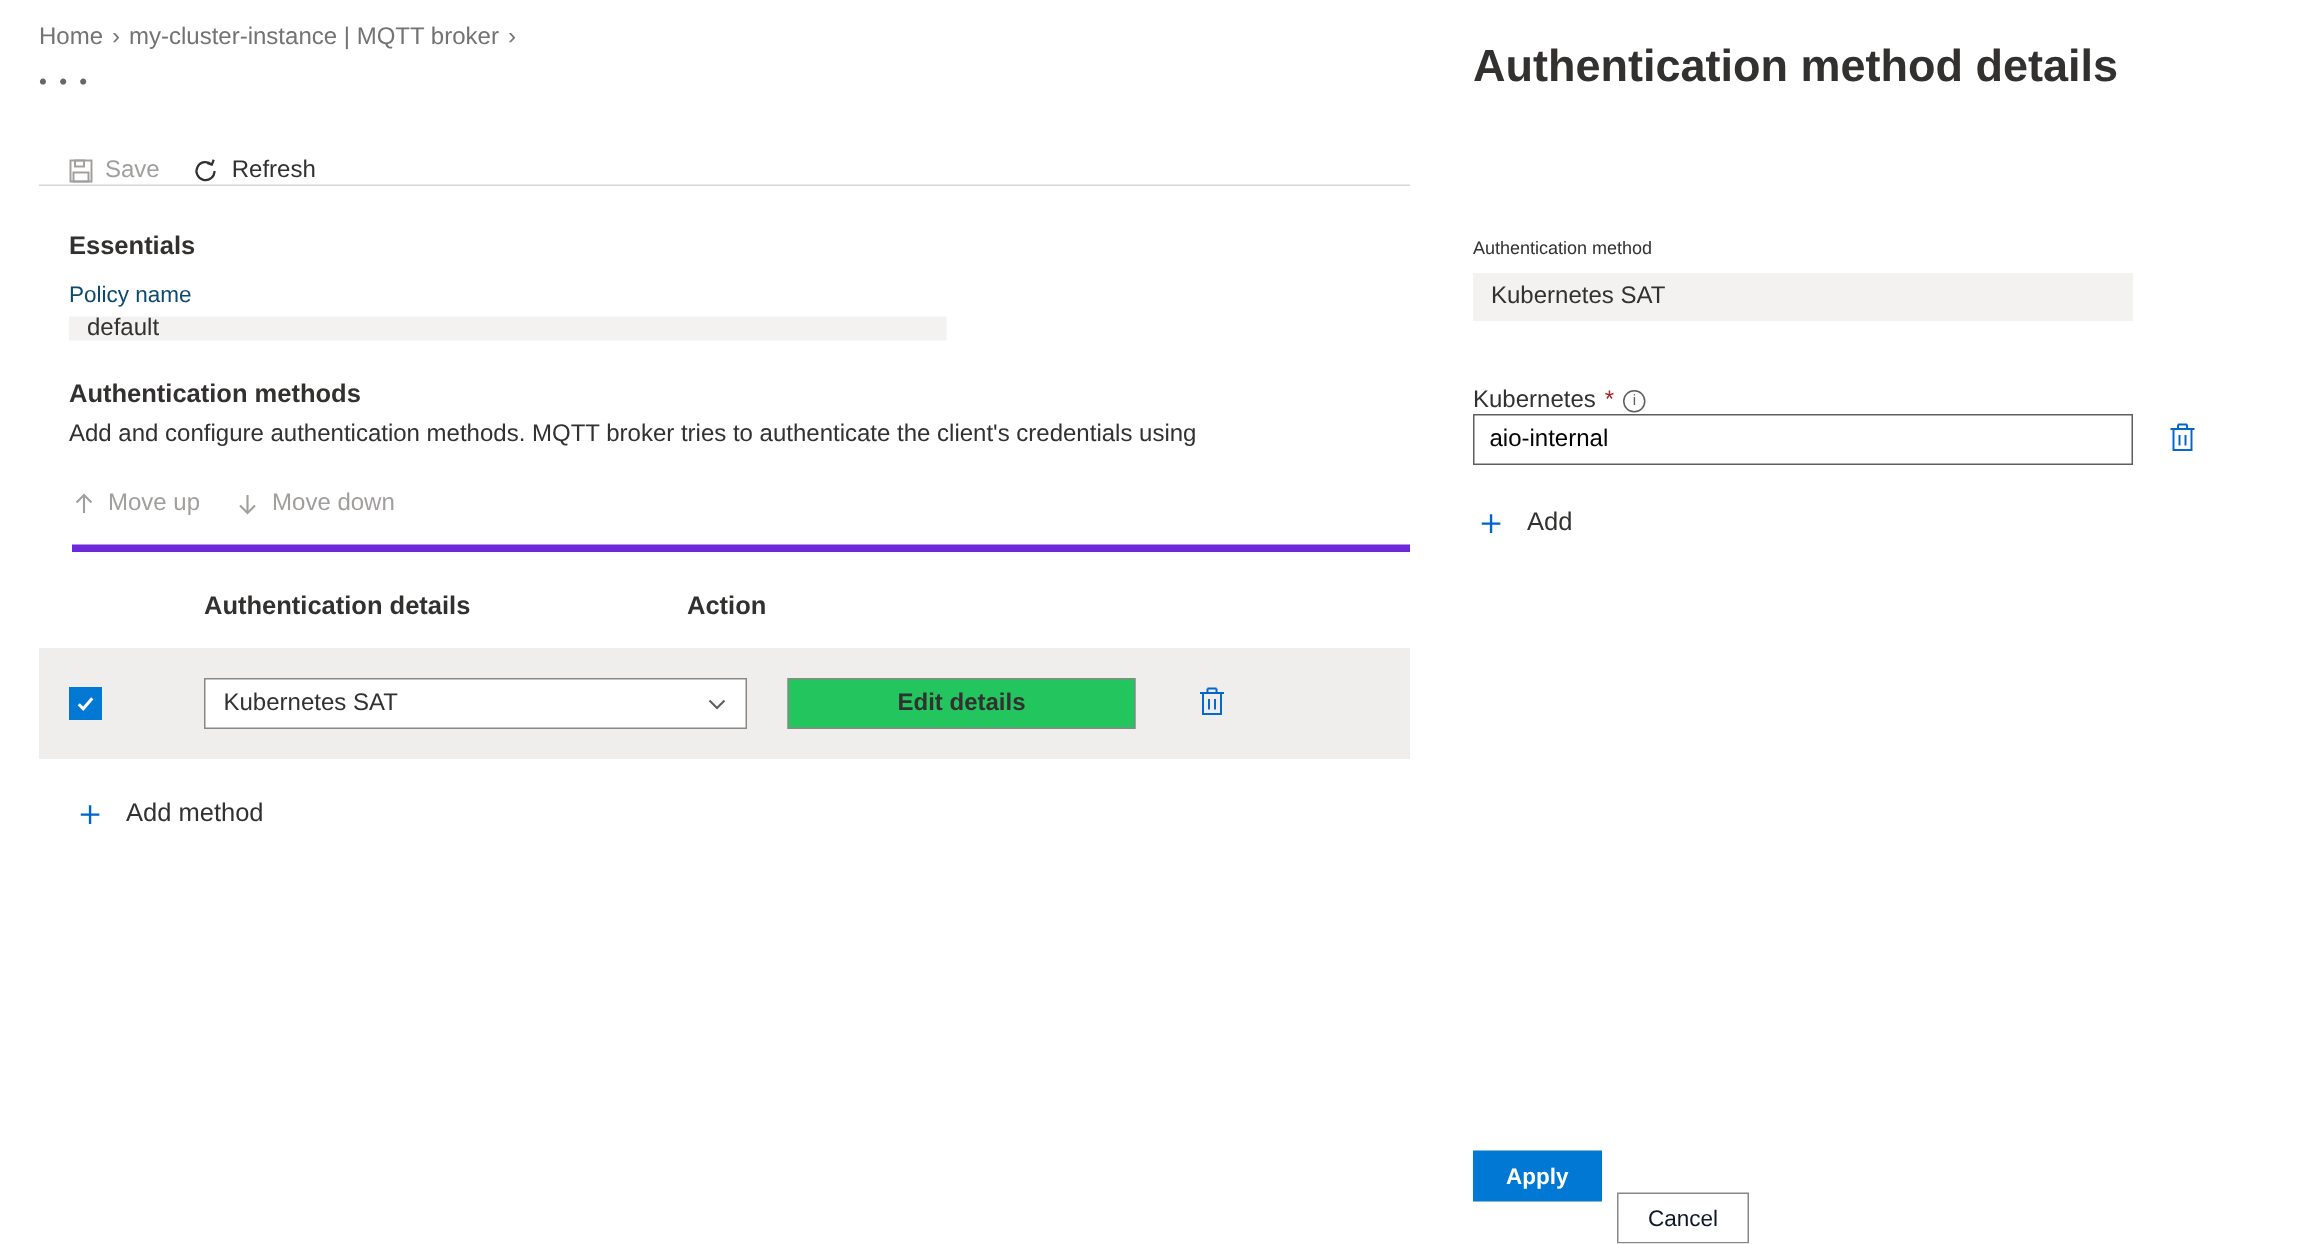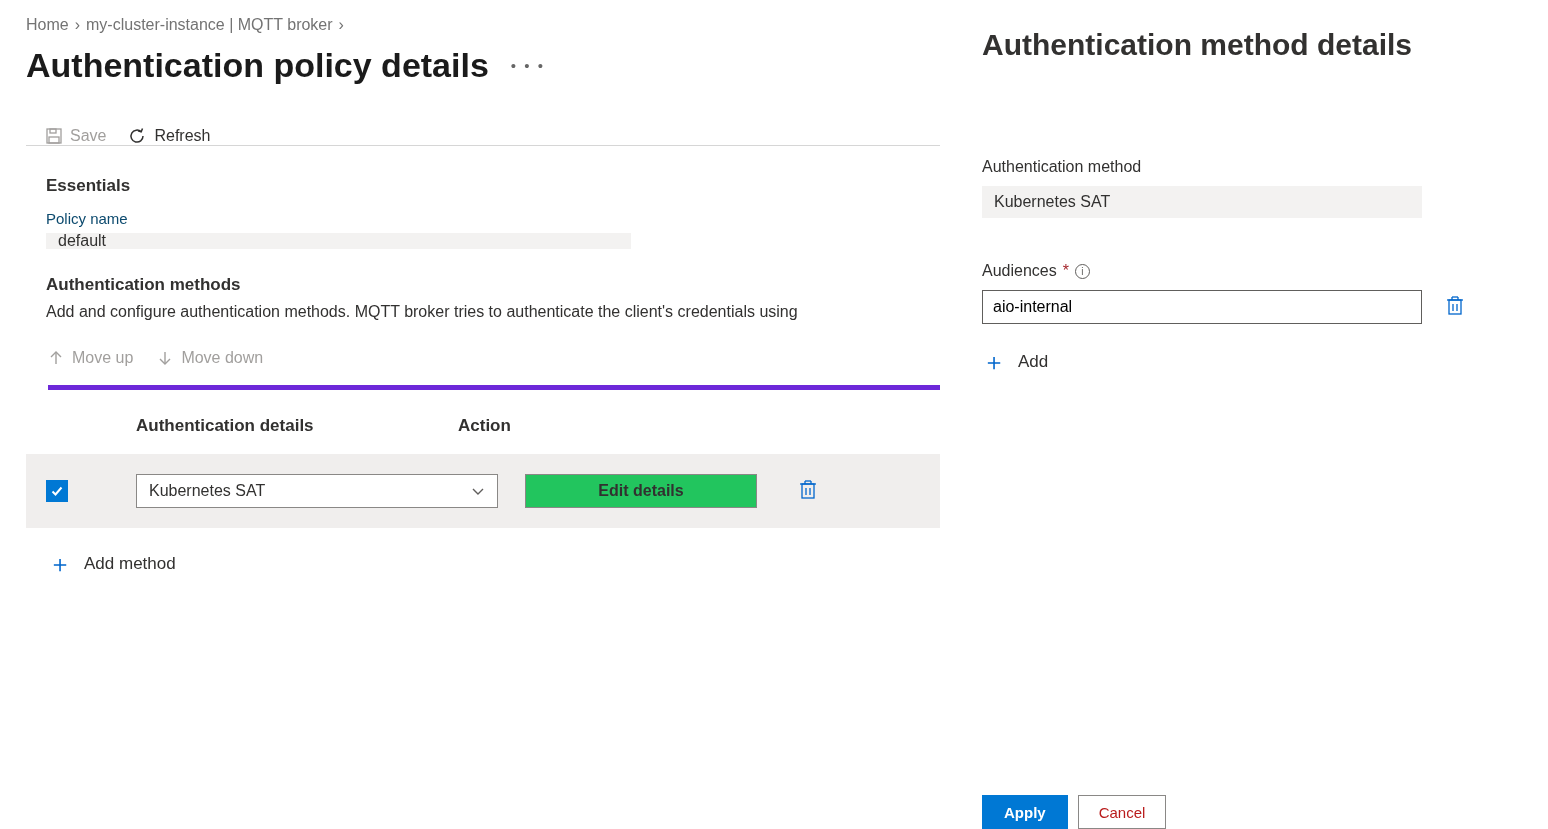--- a/index.html
+++ b/index.html
@@ -43,47 +43,46 @@
     .edit-btn { width: 232px; height: 34px; border: 1px solid #8a8886; background: #22c55e; font-size: 16px; font-weight: 600; display: flex; align-items: center; justify-content: center; cursor: pointer; margin-left: 27px; }
     .delete-icon-wrap { margin-left: 42px; cursor: pointer; }
 
     .add-link { display: flex; align-items: center; gap: 12px; margin: 20px 0 0 22px; font-size: 17px; cursor: pointer; color: #323130; }
     .plus-blue { color: #0066cc; font-size: 24px; font-weight: 300; }
 
     
     .panel { position: absolute; right: 0; top: 12px; width: 592px; height: 829px; background: #fff; padding: 12px 26px; display: flex; flex-direction: column; }
     .panel-title { font-size: 30px; font-weight: 600; margin-top: 4px; }
     .panel-body { flex: 1; overflow: auto; }
-    .panel-label { font-size: 16px; margin-top: 96px; }
+    .panel-label { font-size: 12px; margin-top: 96px; }
     .panel-readonly { background: #f3f2f1; width: 440px; height: 32px; display: flex; align-items: center; padding: 0 12px; font-size: 16px; margin-top: 10px; }
     .panel-label2 { font-size: 16px; margin-top: 44px; display: flex; align-items: center; gap: 6px; }
     .req-star { color: #a4262c; }
     .info-circle { width: 15px; height: 15px; border: 1px solid #605e5c; border-radius: 50%; font-size: 10px; display: flex; align-items: center; justify-content: center; color: #605e5c;}
-    .aud-row { display: flex; align-items: center; gap: 24px; margin-top: 10px; }
+    .aud-row { display: flex; align-items: center; gap: 24px; }
     .text-input { width: 440px; height: 34px; border: 1px solid #605e5c; padding: 0 10px; font-size: 16px; font-family: inherit; }
     .trash-blue svg path, .trash-blue svg rect { stroke:#0066cc; }
     .panel-add { display:flex; align-items:center; gap:12px; margin-top:22px; cursor:pointer; font-size:17px; }
 
     .panel-footer { display:flex; gap:10px; padding-top:14px; }
     .btn-primary { background:#0078d4; color:#fff; border:none; height:34px; padding: 0 22px; font-size:15px; font-weight:600; cursor:pointer; }
-    .btn-secondary { background:#fff; color:#b91c1c; border:1px solid #8a8886; height:34px; padding: 0 20px; font-size:15px; cursor:pointer; }
+    .btn-secondary { background:#fff; color:#0f172a; border:1px solid #8a8886; height:34px; padding: 0 20px; font-size:15px; cursor:pointer;margin-top:28px; }
   </style>
 </head>
 <body>
 
 <div class="main">
   <div class="breadcrumb">
     <a href="#">Home</a>
     <span class="sep">›</span>
     <a href="#">my-cluster-instance | MQTT broker</a>
     <span class="sep">›</span>
   </div>
 
   <div class="page-title-row">
-    <div class="page-title">Authentication policy details</div>
     <div class="more-dots">• • •</div>
   </div>
 
   <div class="toolbar">
     <div class="toolbar-item disabled">
       <svg class="icon-save" viewBox="0 0 16 16" fill="none" stroke="#a19f9d" stroke-width="1.3">
           <rect x="1" y="1" width="14" height="14"></rect>
           <rect x="4" y="1" width="6" height="4"></rect>
           <rect x="3" y="9" width="10" height="6"></rect>
         </svg>
@@ -165,21 +164,21 @@
 </div>
 
 <div class="panel">
   <div class="panel-title">Authentication method details</div>
 
   <div class="panel-body">
     <div class="panel-label">Authentication method</div>
     <div class="panel-readonly">Kubernetes SAT</div>
 
     <div class="panel-label2">
-      <span>Audiences</span>
+      <span>Kubernetes</span>
       <span class="req-star">*</span>
       <span class="info-circle">i</span>
     </div>
 
     <div class="aud-row">
       <input class="text-input" type="text" value="aio-internal" style="">
       <span class="trash-blue">
         <svg width="18" height="20" viewBox="0 0 18 20" fill="none" stroke="#0066cc" stroke-width="1.3">
             <rect x="3" y="5" width="12" height="14"></rect>
             <line x1="1" y1="5" x2="17" y2="5"></line>

